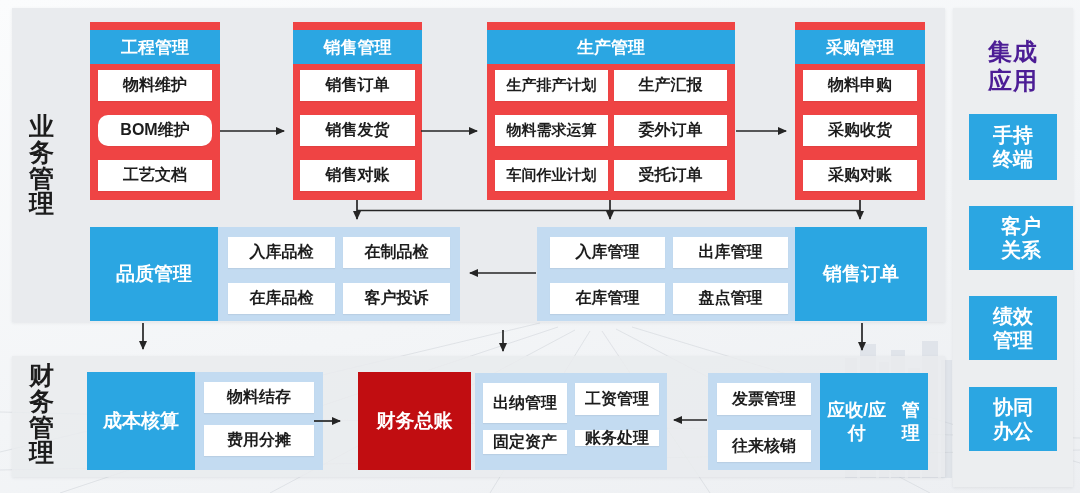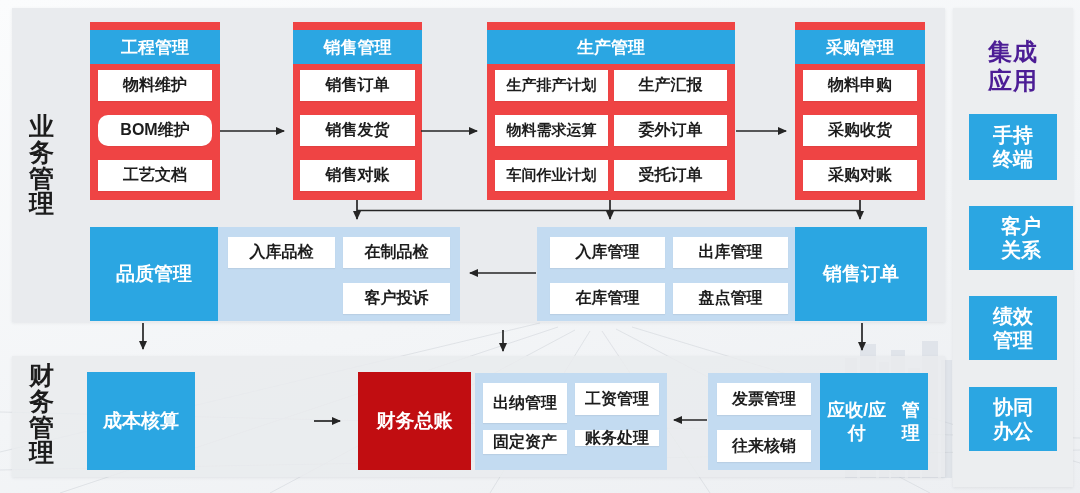--- a/index.html
+++ b/index.html
@@ -89,37 +89,42 @@
       <div class="chead">采购管理</div>
       <div class="wbox" style="left:8px;top:48px;width:114px;height:31px;">物料申购</div>
       <div class="wbox" style="left:8px;top:93px;width:114px;height:31px;">采购收货</div>
       <div class="wbox" style="left:8px;top:138px;width:114px;height:31px;">采购对账</div>
     </div>
 
     <div class="bbox" style="left:78px;top:219px;width:128px;height:94px;">品质管理</div>
     <div class="lightc" style="left:206px;top:219px;width:242px;height:94px;">
       <div class="wbox" style="left:10px;top:10px;width:107px;height:31px;">入库品检</div>
       <div class="wbox" style="left:125px;top:10px;width:107px;height:31px;">在制品检</div>
+      <div class="wbox" style="left:10px;top:56px;width:107px;height:31px;">在库品检</div>
       <div class="wbox" style="left:125px;top:56px;width:107px;height:31px;">客户投诉</div>
     </div>
 
     <div class="lightc" style="left:525px;top:219px;width:258px;height:94px;">
       <div class="wbox" style="left:13px;top:10px;width:115px;height:31px;font-family:Liberation Serif, serif;">入库管理</div>
       <div class="wbox" style="left:136px;top:10px;width:115px;height:31px;">出库管理</div>
       <div class="wbox" style="left:13px;top:56px;width:115px;height:31px;">在库管理</div>
       <div class="wbox" style="left:136px;top:56px;width:115px;height:31px;">盘点管理</div>
     </div>
     <div class="bbox" style="left:783px;top:219px;width:132px;height:94px;">销售订单</div>
   </div>
 
   <div class="sec translucent" style="left:12px;top:356px;width:933px;height:121px;">
 
     <div class="vlabel" style="left:16px;top:7px;">财务管理</div>
 
     <div class="bbox" style="left:75px;top:16px;width:108px;height:98px;">成本核算</div>
+    <div class="lightc" style="left:183px;top:16px;width:128px;height:98px;">
+      <div class="wbox" style="left:9px;top:10px;width:110px;height:31px;">物料结存</div>
+      <div class="wbox" style="left:9px;top:53px;width:110px;height:31px;">费用分摊</div>
+    </div>
 
     <div class="bbox rbox" style="left:346px;top:16px;width:113px;height:98px;">财务总账</div>
 
     <div class="lightc" style="left:463px;top:17px;width:192px;height:97px;">
       <div class="wbox" style="left:8px;top:10px;width:84px;height:40px;">出纳管理</div>
       <div class="wbox" style="left:100px;top:10px;width:84px;height:32px;">工资管理</div>
       <div class="wbox" style="left:8px;top:57px;width:84px;height:24px;">固定资产</div>
       <div class="wbox" style="left:100px;top:57px;width:84px;height:16px;">账务处理</div>
     </div>
 

